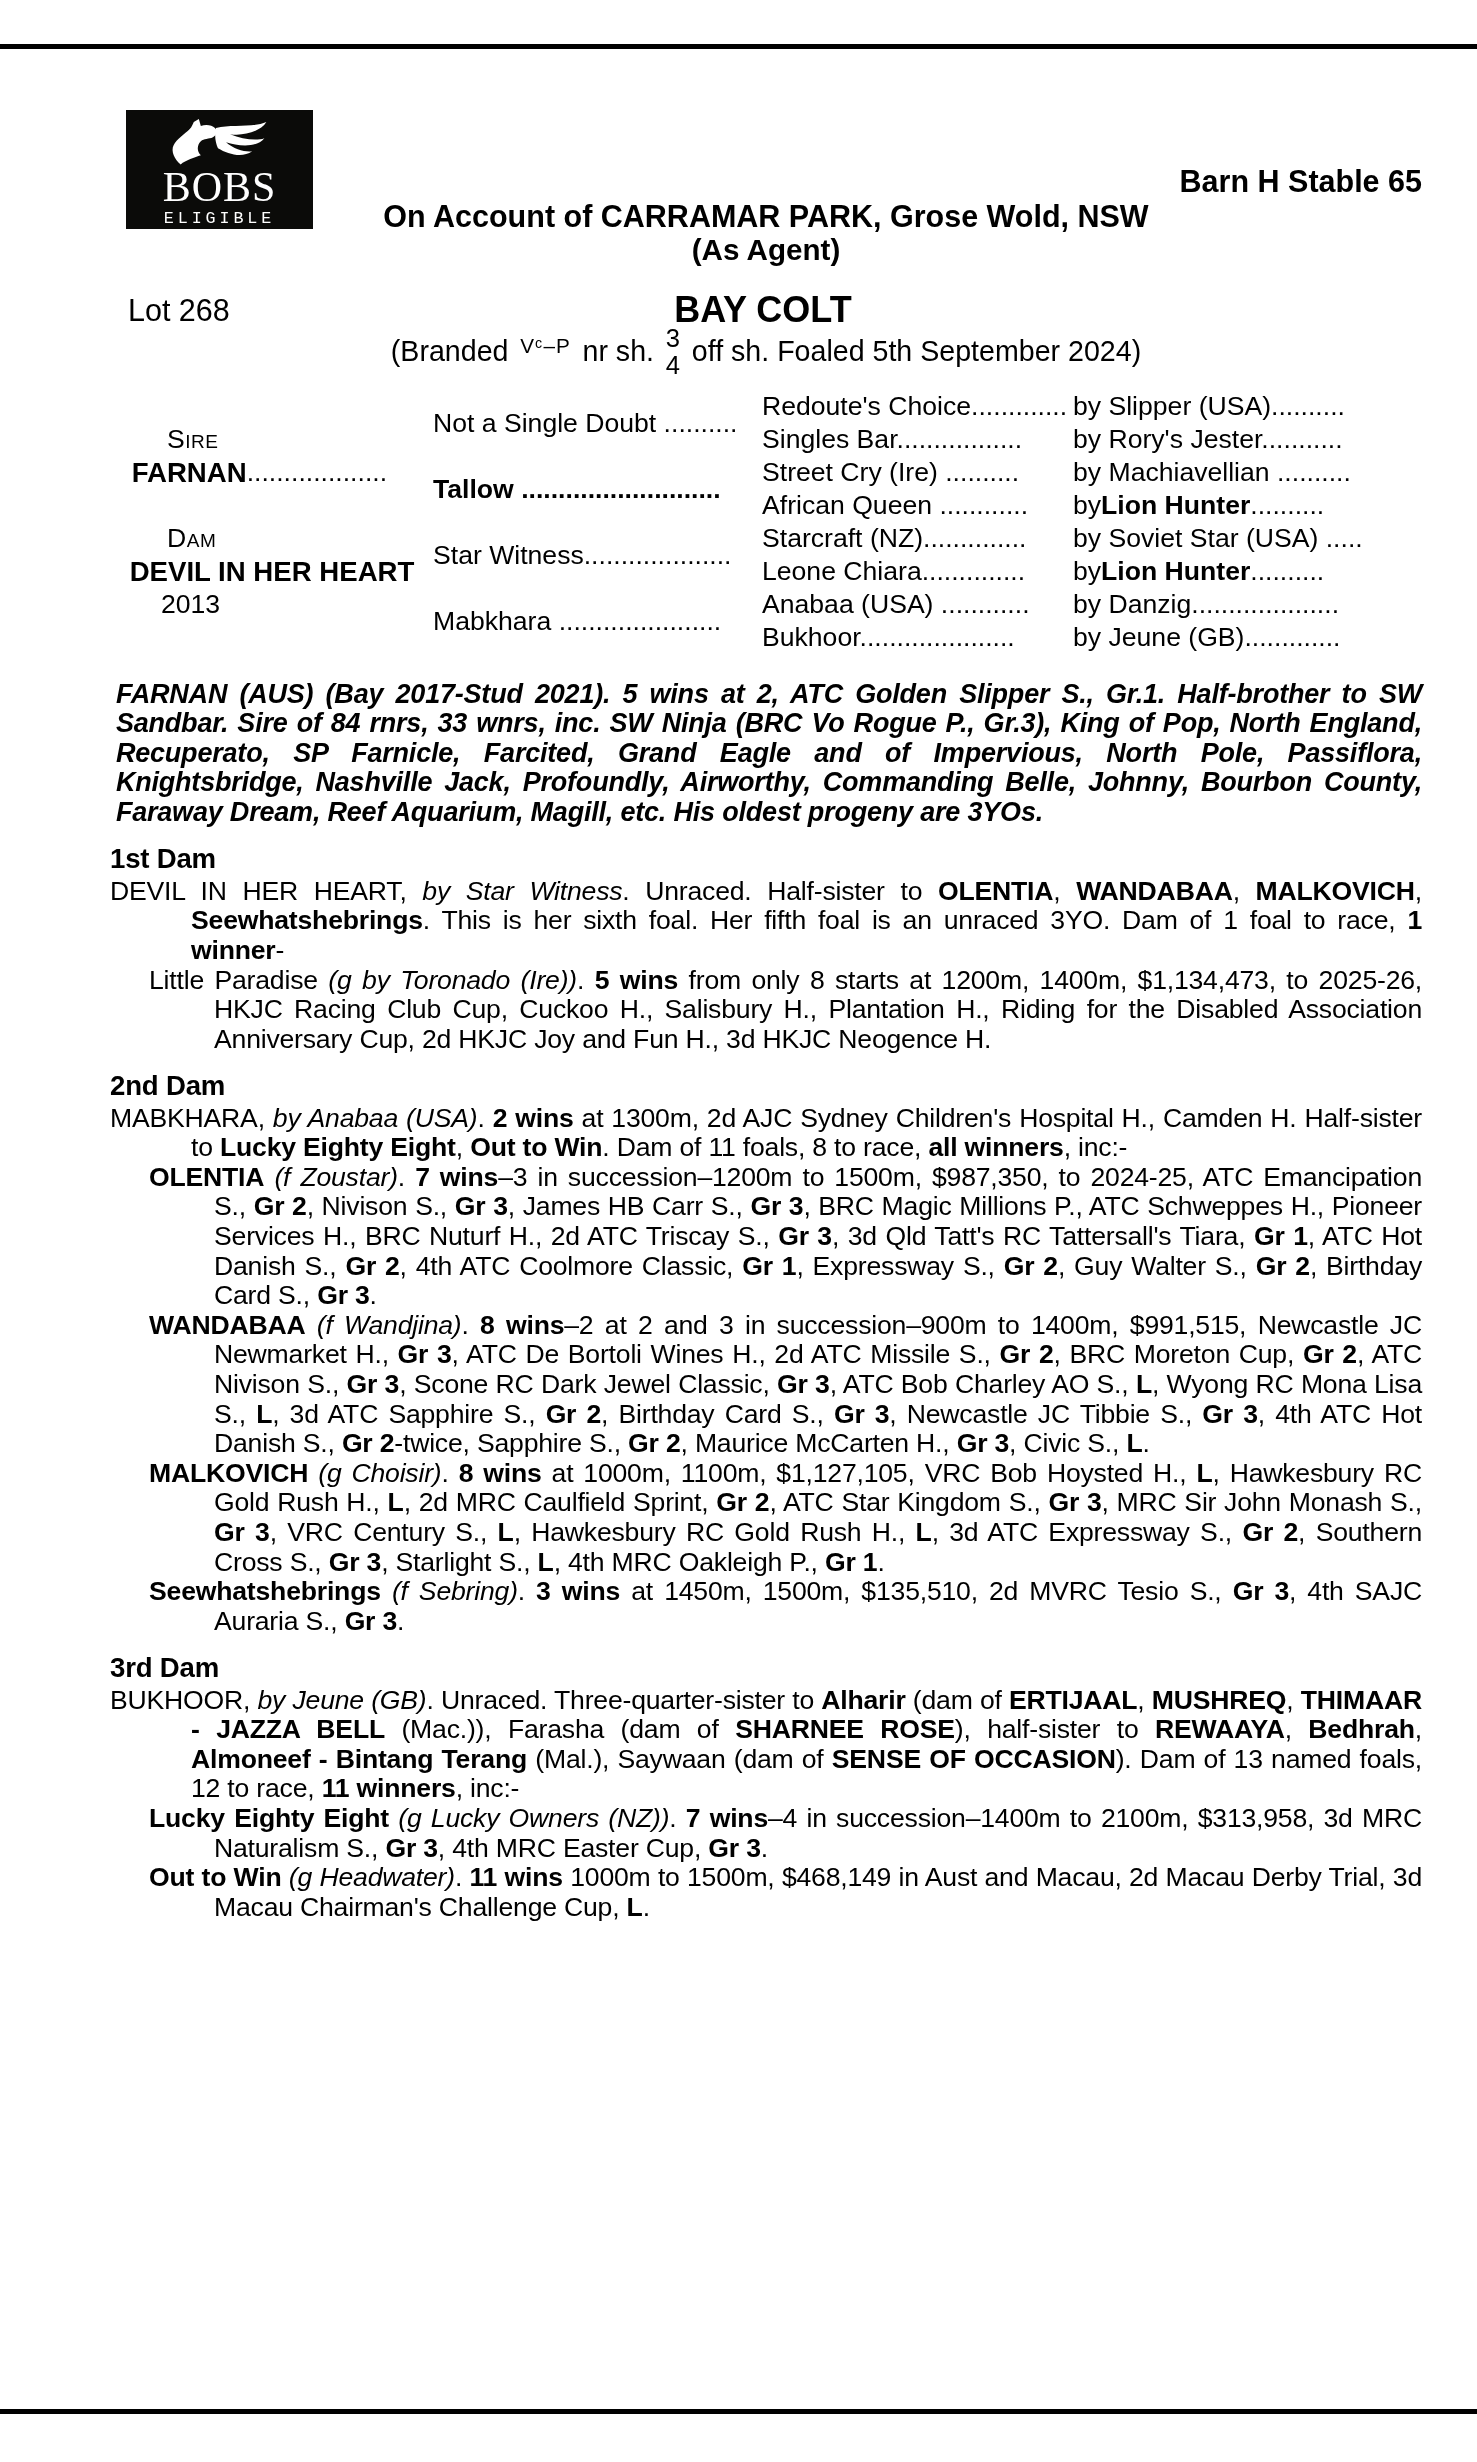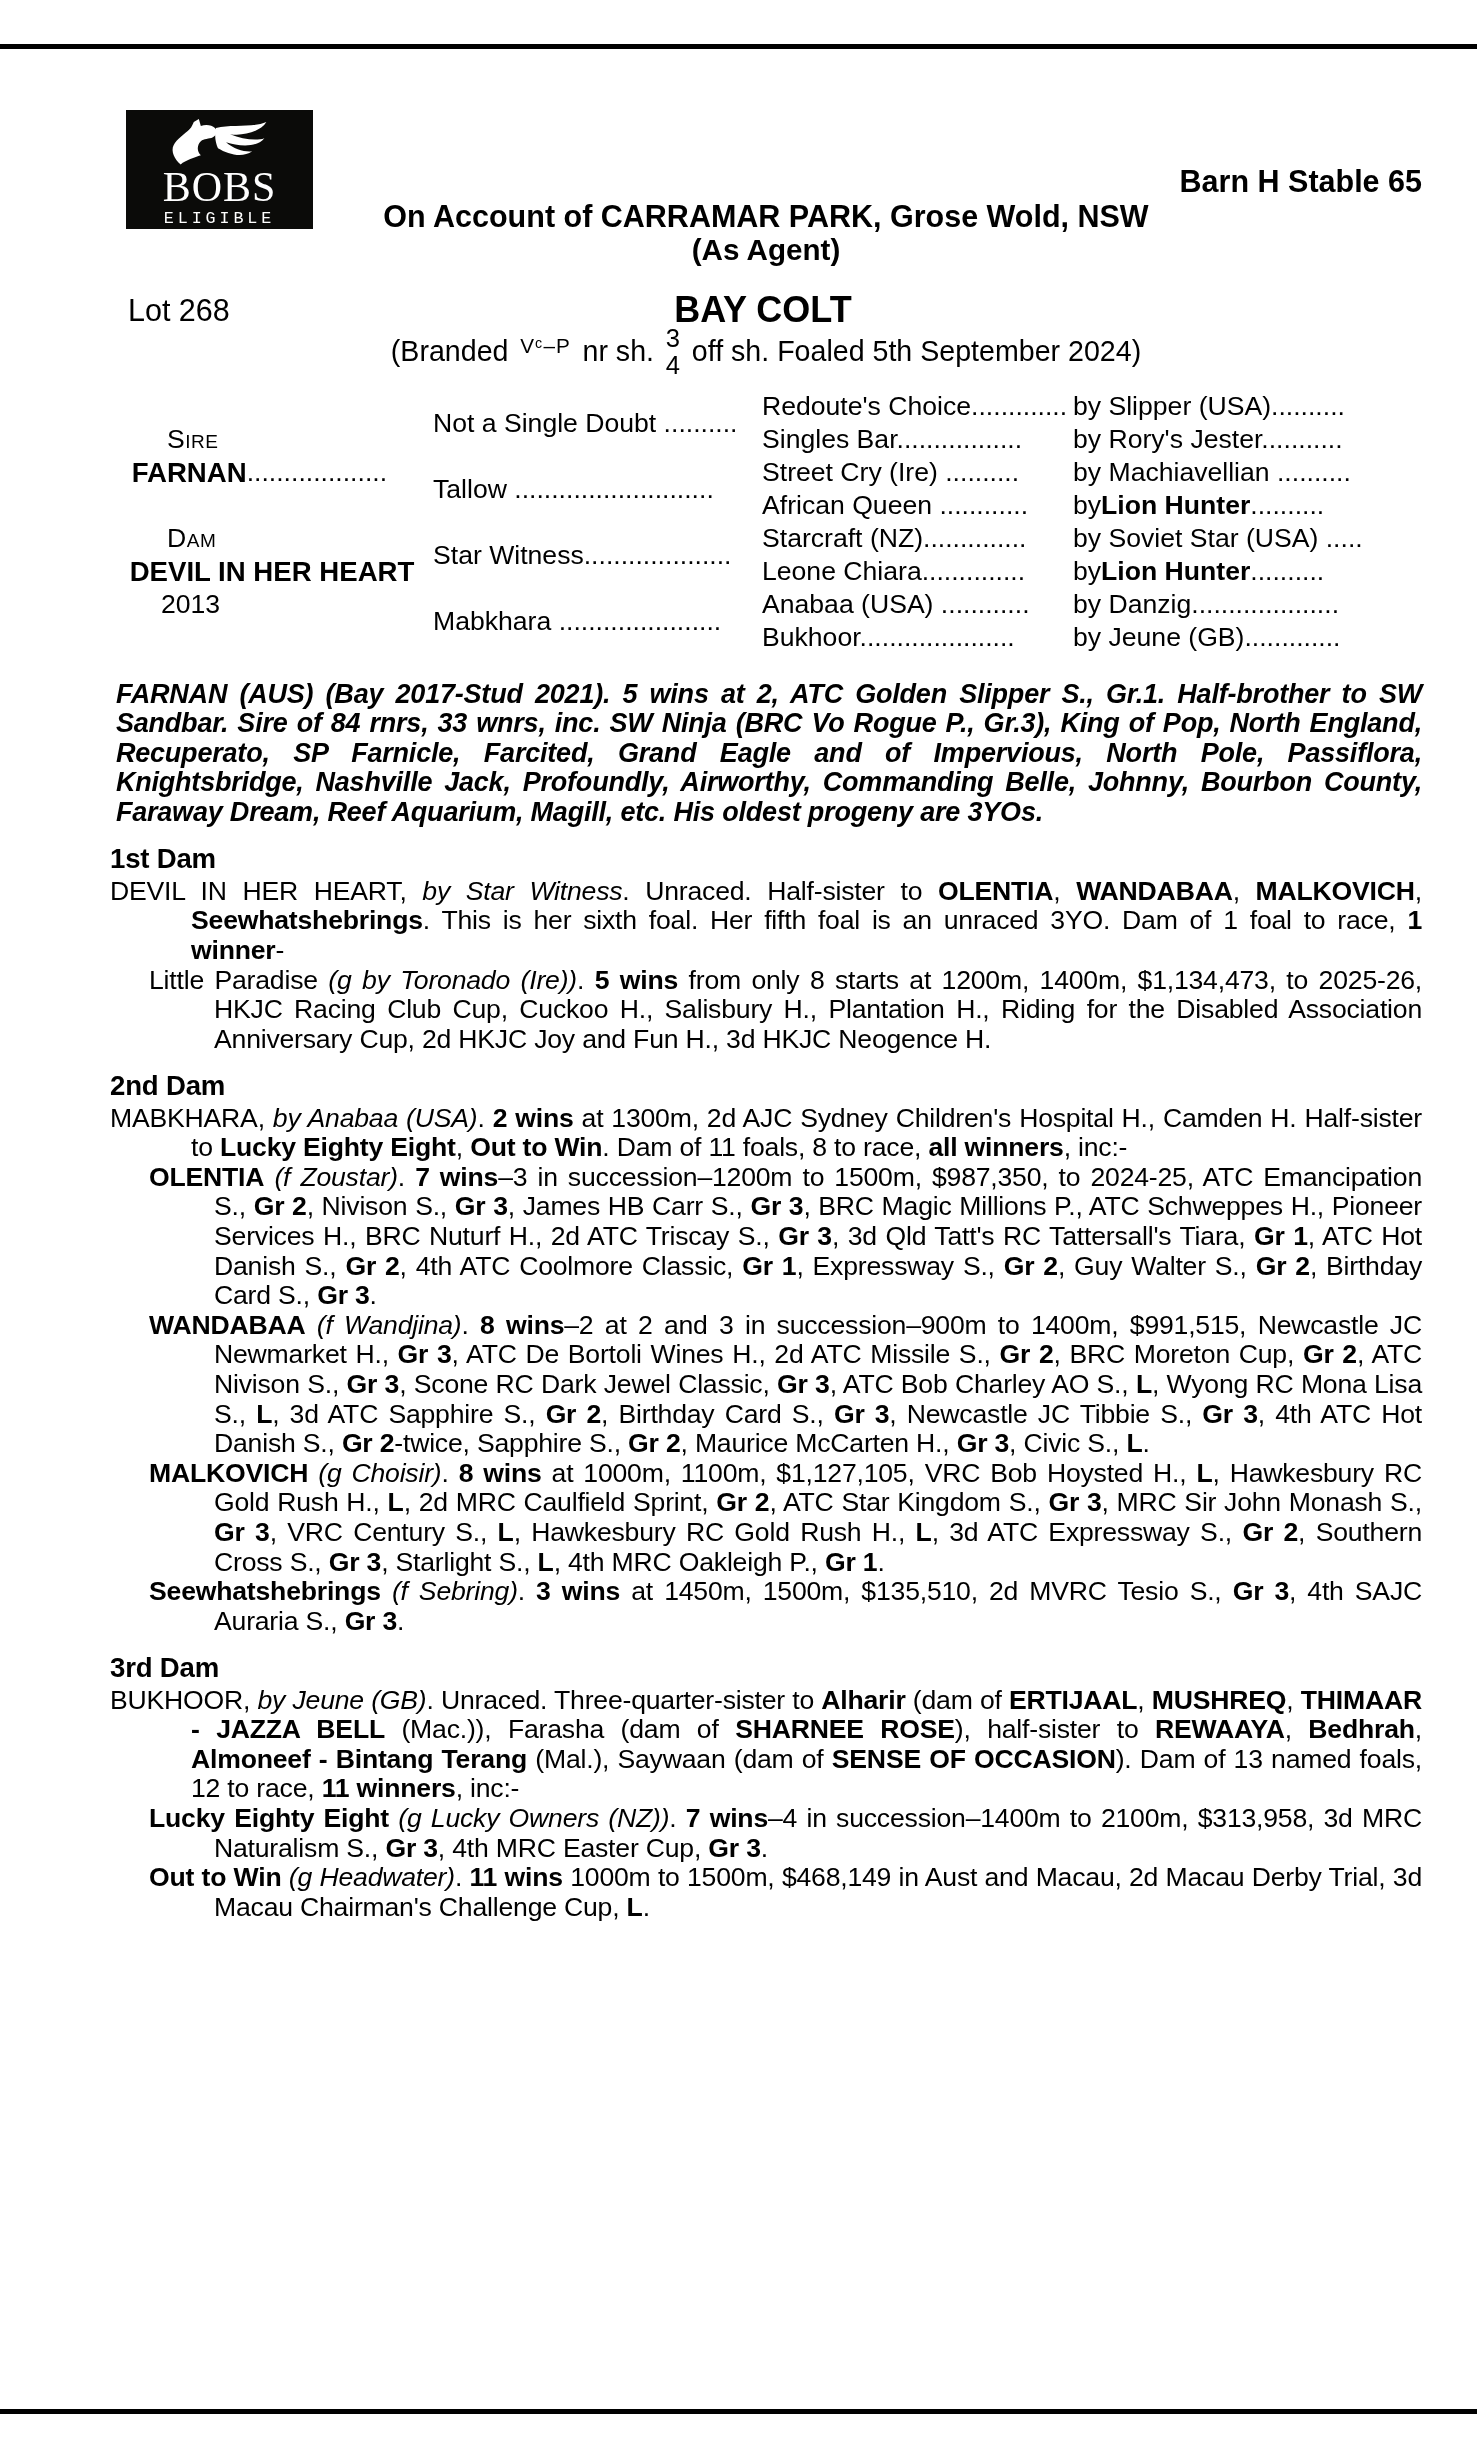--- a/index.html
+++ b/index.html
@@ -80,21 +80,21 @@
     <div class="cell smallcaps" style="grid-column:1;grid-row:2;padding-left:57px;">Sire</div>
     <div class="cell" style="grid-column:1;grid-row:3;padding-left:21.7px;">
       <span class="pname">FARNAN</span>
         <span class="pdots">...................</span>
     </div>
     <div class="cell smallcaps" style="grid-column:1;grid-row:5;padding-left:57px;">Dam</div>
     <div class="cell pname" style="grid-column:1;grid-row:6;padding-left:19.7px;">DEVIL IN HER HEART</div>
     <div class="cell" style="grid-column:1;grid-row:7;padding-left:51px;">2013</div>
 
     <div class="cell" style="grid-column:2;grid-row:1 / span 2;">Not a Single Doubt ..........</div>
-    <div class="cell" style="grid-column:2;grid-row:3 / span 2;">Tallow ...........................</div>
+    <div class="cell" style="grid-column:2;grid-row:3 / span 2;font-weight:bold;">Tallow ...........................</div>
     <div class="cell" style="grid-column:2;grid-row:5 / span 2;">Star Witness....................</div>
     <div class="cell" style="grid-column:2;grid-row:7 / span 2;">Mabkhara ......................</div>
 
     <div class="cell" style="grid-column:3;grid-row:1;">Redoute's Choice.............</div>
     <div class="cell" style="grid-column:4;grid-row:1;">
         <span>by Slipper (USA)..........</span>
       </div>
     <div class="cell" style="grid-column:3;grid-row:2;">Singles Bar.................</div>
     <div class="cell" style="grid-column:4;grid-row:2;">
         <span>by Rory's Jester...........</span>

